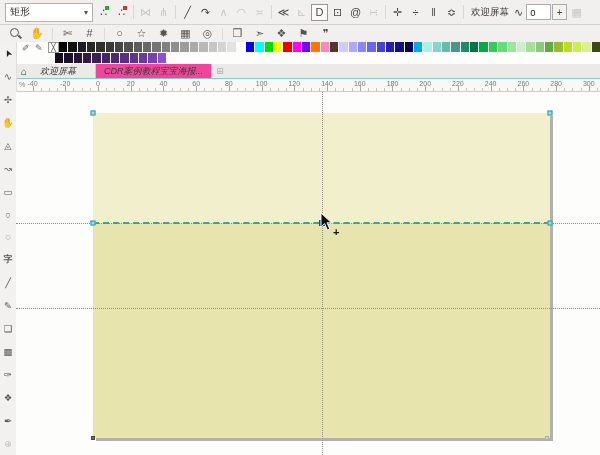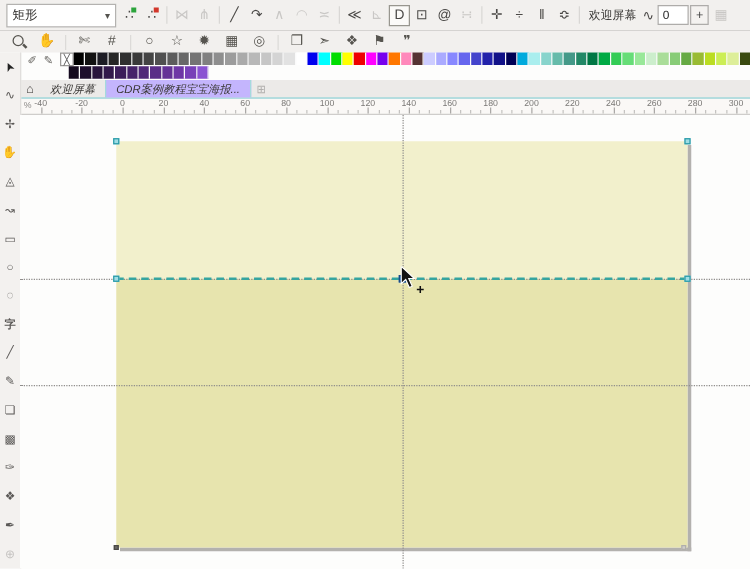--- a/index.html
+++ b/index.html
@@ -40,21 +40,21 @@
   #palRow1{position:absolute;left:32px;top:0;display:flex;}
   #palRow2{position:absolute;left:39px;top:11px;display:flex;}
   .sw{width:8.35px;height:10px;border-right:1px solid #fafafa;box-sizing:content-box;flex:none;}
   .sw.nofill{background:#fff;border:1px solid #9a9896;width:9px;height:9px;font-size:8px;line-height:9px;
              text-align:center;color:#555;}
   
   #tabbar{top:64px;left:16px;right:0;height:14px;background:#eceae8;border-bottom:1px solid #7fcdd1;
           display:flex;align-items:stretch;font-size:9px;color:#3a3836;}
   .home{width:16px;display:flex;align-items:center;justify-content:center;font-size:10px;color:#2f2d2b;font-weight:bold;}
   .tab{display:flex;align-items:center;padding:0 8px;white-space:nowrap;font-style:italic;}
-  .tab.active{background:#c4b5fd;border-left:1px solid #a5dadd;border-right:1px solid #a5dadd;}
+  .tab.active{background:#ec4899;border-left:1px solid #a5dadd;border-right:1px solid #a5dadd;margin-left:11px;}
   .ovf{width:16px;display:flex;align-items:center;justify-content:center;color:#b2b0ae;font-size:9px;}
   
   #ruler{top:79px;left:16px;right:0;height:12px;background:#faf8f6;border-bottom:1px solid #cfcdcb;overflow:hidden;}
   .runit{position:absolute;left:3px;top:2px;font-size:7px;color:#8a8886;}
   .rlabel{position:absolute;top:1px;font-size:7px;color:#7a7876;transform:translateX(-50%);}
   .rtick{position:absolute;bottom:0;width:1px;background:#aaa8a6;}
   .rtick.minor{height:3px;background:#c5c3c1;}
   .rtick.major{height:5px;}
   
   #toolbox{top:42px;left:0;width:16px;bottom:0;background:#f3f1ef;border-right:1px solid #e0dedc;

